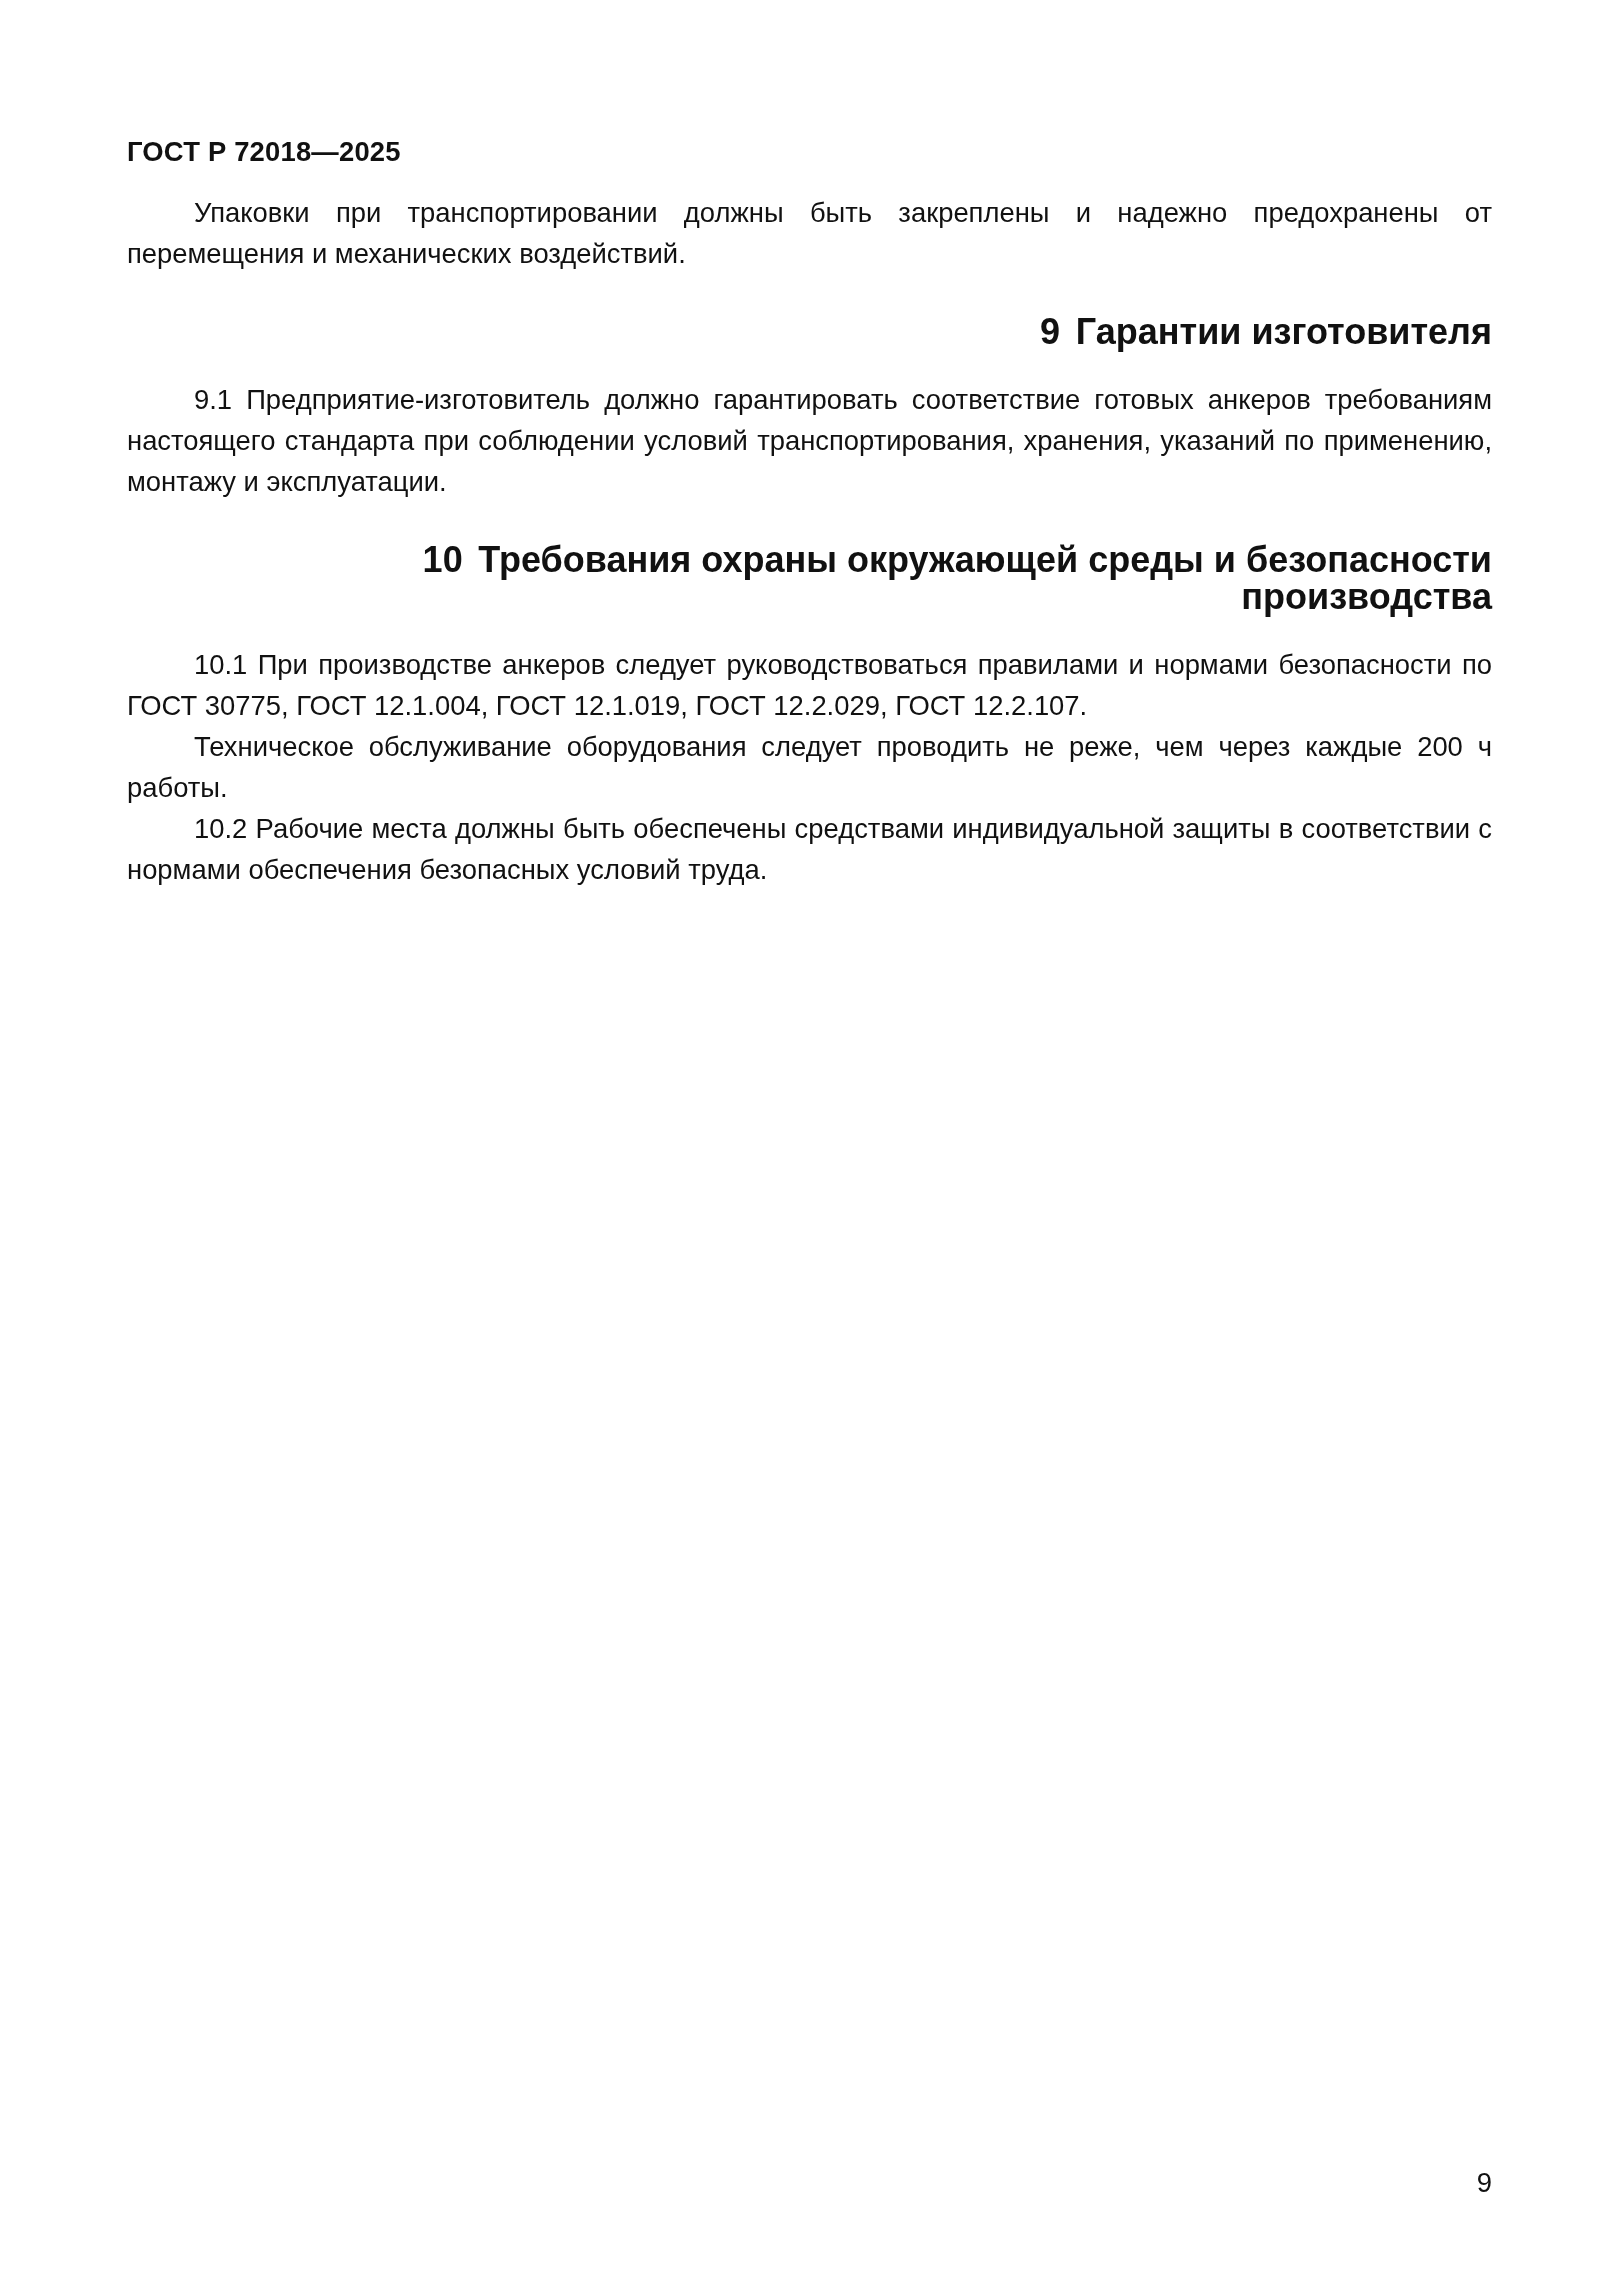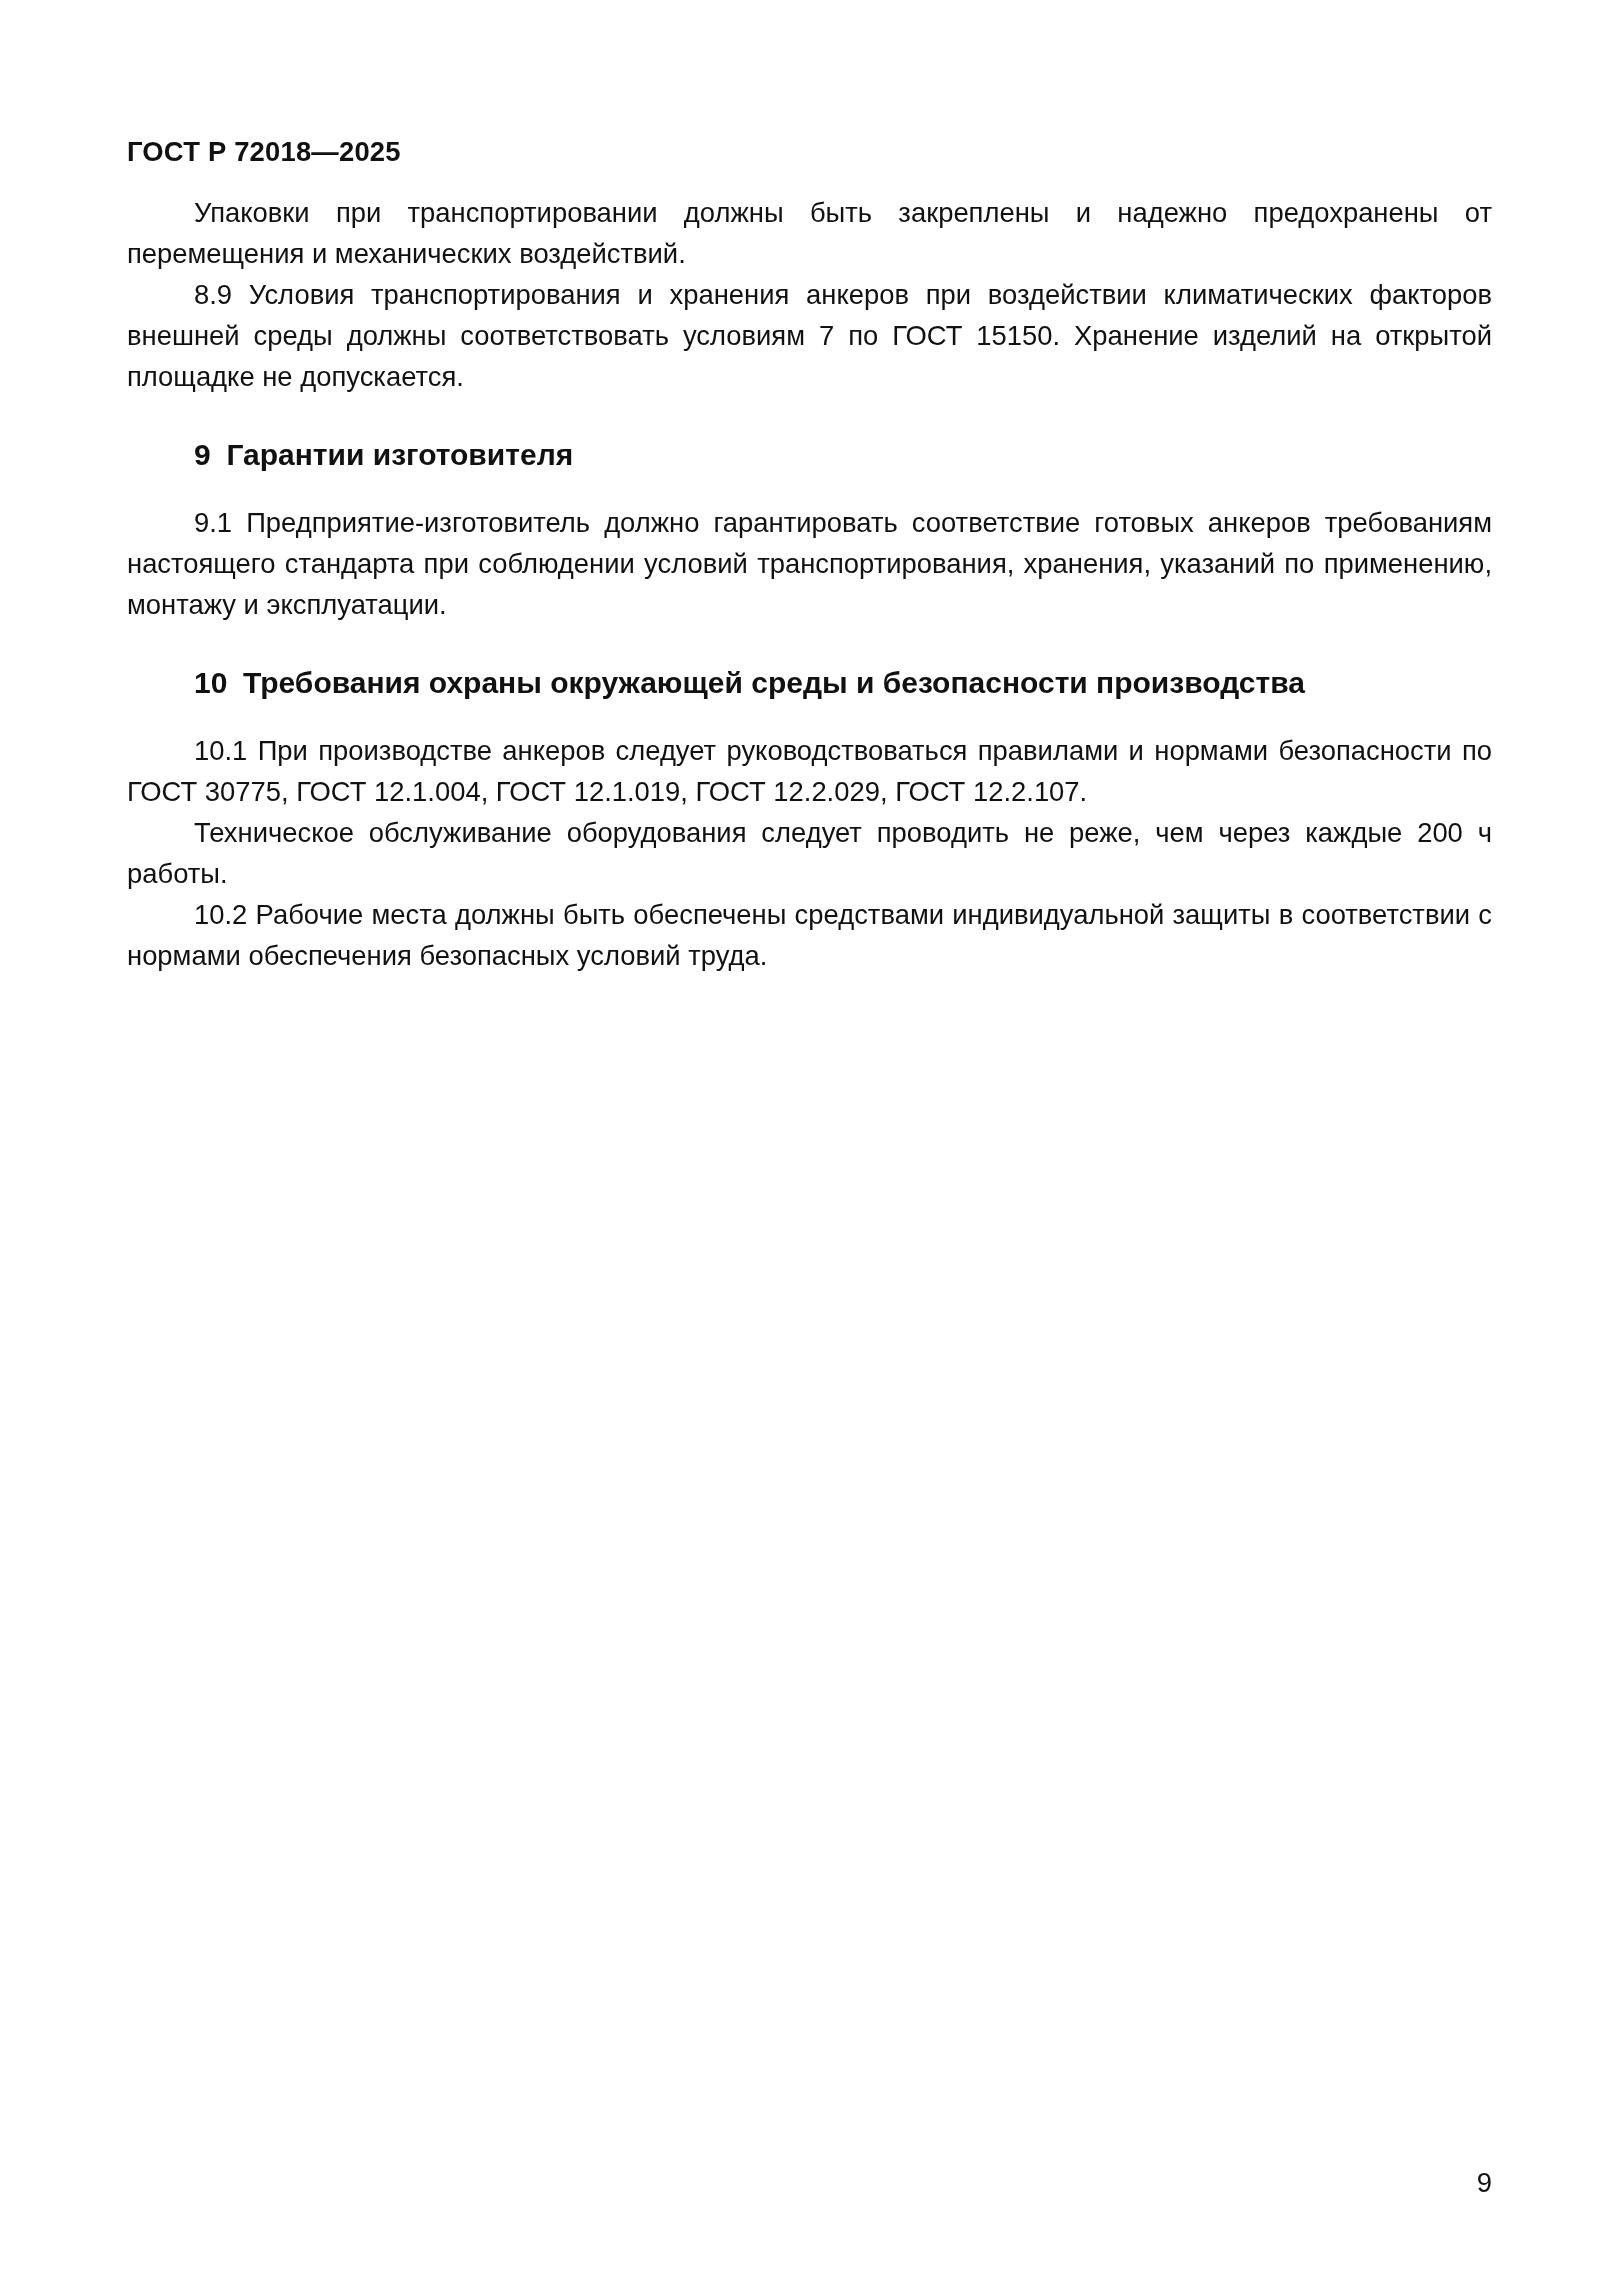--- a/index.html
+++ b/index.html
@@ -42,24 +42,24 @@
   .para {
     margin: 0;
     font-size: 27.4px;
     line-height: 41px;
     text-align: justify;
     text-indent: 67px;
   }
   .section-heading {
     margin: 39px 0 29px 0;
     padding-left: 67px;
-    font-size: 30px;
+    font-size: 36px;
     line-height: 37px;
     font-weight: bold;
-    text-align: left;
+    text-align: right;
     text-indent: 0;
   }
   .sec-num {
     margin-right: 15.7px;
   }
   .page-footer {
     position: absolute;
     bottom: 94px;
     left: 127px;
     right: 129px;
@@ -74,21 +74,20 @@
 <div class="page">
 
   <div class="running-header">
     <span>ГОСТ Р 72018—2025</span>
   </div>
 
   <div class="body-text">
 
     <p class="para">Упаковки при транспортировании должны быть закреплены и надежно предохранены от перемещения и механических воздействий.</p>
 
-    <p class="para">8.9 Условия транспортирования и хранения анкеров при воздействии климатических факторов внешней среды должны соответствовать условиям 7 по ГОСТ 15150. Хранение изделий на открытой площадке не допускается.</p>
 
     <h2 class="section-heading">
       <span class="sec-num">9</span><span class="sec-title">Гарантии изготовителя</span>
     </h2>
 
     <p class="para">9.1 Предприятие-изготовитель должно гарантировать соответствие готовых анкеров требованиям настоящего стандарта при соблюдении условий транспортирования, хранения, указаний по применению, монтажу и эксплуатации.</p>
 
 
     <h2 class="section-heading">
       <span class="sec-num">10</span><span class="sec-title">Требования охраны окружающей среды и безопасности производства</span>

